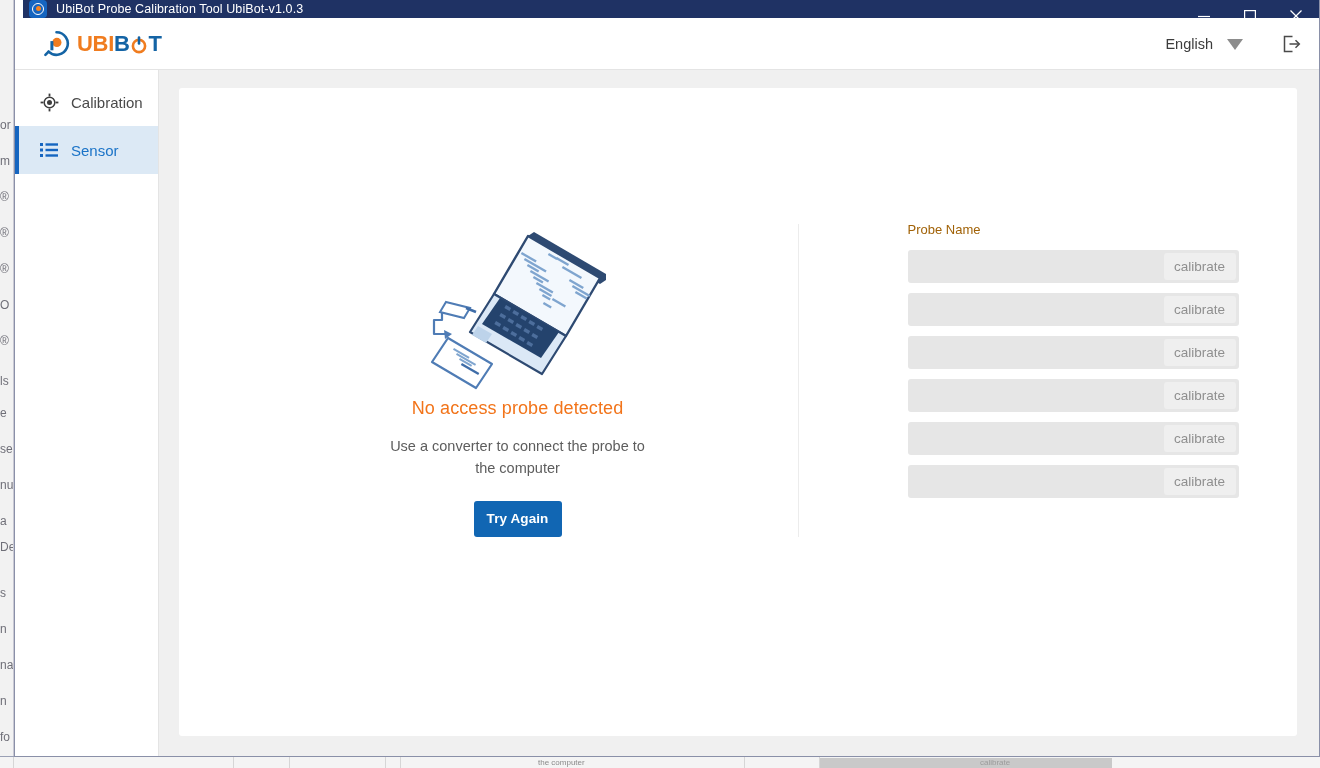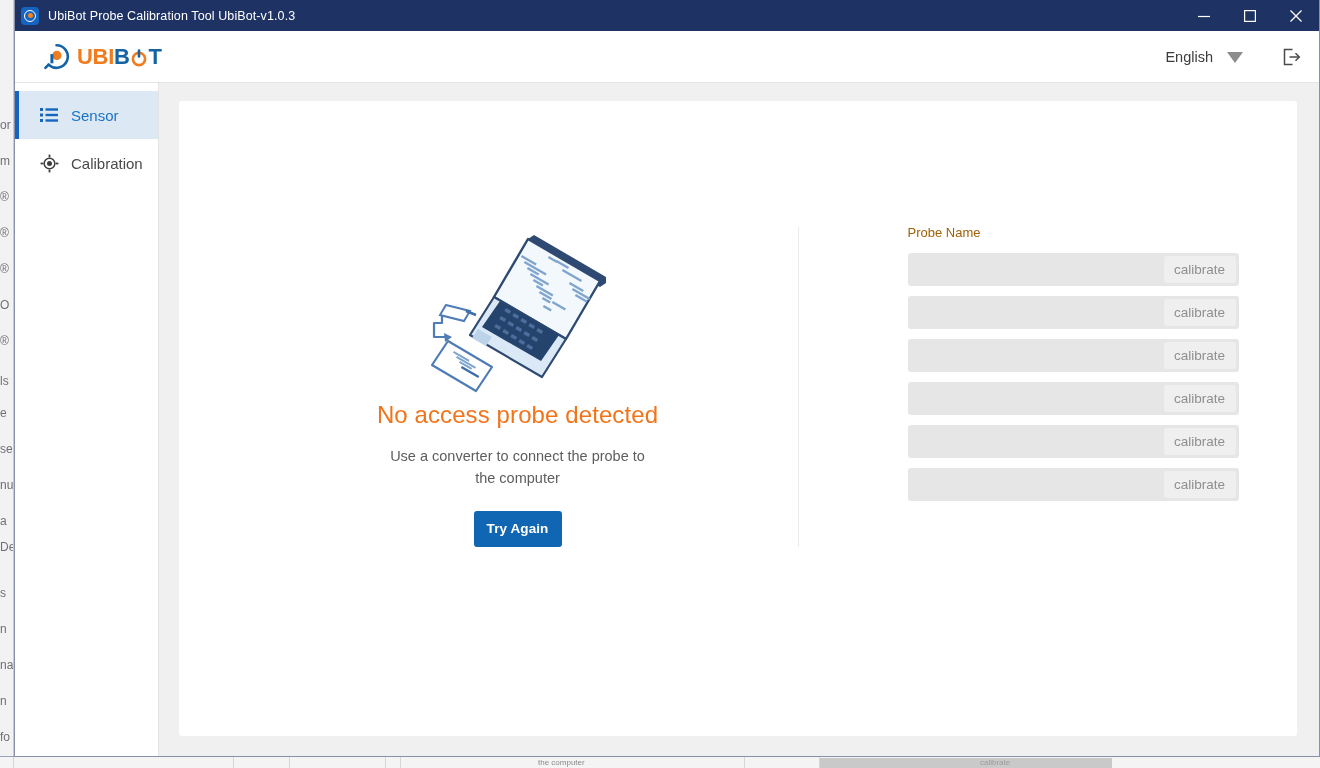--- a/index.html
+++ b/index.html
@@ -80,27 +80,28 @@
     background: #ffffff;
     border: 1px solid #8a90a8;
     border-top: none;
     display: flex;
     flex-direction: column;
     overflow: hidden;
   }
 
   
   #titlebar {
-    height: 31px;
+    height: 18px;
     background: #1f3264;
     display: flex;
     align-items: center;
     flex: none;
     color: #ffffff;
     position: relative;
+    margin-left: 8px;
   }
   #title-app-icon {
     width: 18px; height: 18px;
     margin-left: 6px;
     background: #1565c0;
     border-radius: 4px;
     position: relative;
     flex: none;
   }
   #title-app-icon .ring {
@@ -291,21 +292,21 @@
     flex-direction: column;
     align-items: center;
     padding-top: 6px;
   }
   #illustration {
     width: 200px; height: 170px;
     display: block;
   }
   #empty-title {
     margin-top: 6px;
-    font-size: 24px;
+    font-size: 18px;
     color: #f2741a;
     letter-spacing: 0.1px;
   }
   #empty-desc {
     margin-top: 16px;
     font-size: 14.5px;
     color: #5d5d5d;
     line-height: 22px;
     text-align: center;
     width: 260px;
@@ -483,46 +484,46 @@
             <polyline points="15.5,7.3 19.3,11 15.5,14.7" fill="none" stroke="#4a4a4a" stroke-width="1.5"></polyline>
           </svg>
         </div>
       </div>
     </div>
 
     <div id="body-row">
 
       <div id="sidebar">
 
+        <div class="nav-item">
+          <span class="nav-icon">
+            <svg width="19" height="19" viewBox="0 0 19 19">
+              <circle cx="9.5" cy="9.5" r="5.3" fill="none" stroke="#3d3d3d" stroke-width="1.5"></circle>
+              <circle cx="9.5" cy="9.5" r="2.5" fill="#3d3d3d"></circle>
+              <line x1="9.5" y1="0.6" x2="9.5" y2="3.4" stroke="#3d3d3d" stroke-width="1.8"></line>
+              <line x1="9.5" y1="15.6" x2="9.5" y2="18.4" stroke="#3d3d3d" stroke-width="1.8"></line>
+              <line x1="0.6" y1="9.5" x2="3.4" y2="9.5" stroke="#3d3d3d" stroke-width="1.8"></line>
+              <line x1="15.6" y1="9.5" x2="18.4" y2="9.5" stroke="#3d3d3d" stroke-width="1.8"></line>
+            </svg>
+          </span>
+          <span class="nav-label">Calibration</span>
+        </div>
+
         <div class="nav-item active">
           <span class="nav-icon">
             <svg width="18" height="16" viewBox="0 0 18 16">
               <rect x="0" y="1" width="3" height="3" fill="#1565c0"></rect>
               <rect x="0" y="6.5" width="3" height="3" fill="#1565c0"></rect>
               <rect x="0" y="12" width="3" height="3" fill="#1565c0"></rect>
               <rect x="5.5" y="1.3" width="12.5" height="2.4" fill="#1565c0"></rect>
               <rect x="5.5" y="6.8" width="12.5" height="2.4" fill="#1565c0"></rect>
               <rect x="5.5" y="12.3" width="12.5" height="2.4" fill="#1565c0"></rect>
             </svg>
           </span>
           <span class="nav-label">Sensor</span>
-        </div>
-
-        <div class="nav-item">
-          <span class="nav-icon">
-            <svg width="19" height="19" viewBox="0 0 19 19">
-              <circle cx="9.5" cy="9.5" r="5.3" fill="none" stroke="#3d3d3d" stroke-width="1.5"></circle>
-              <circle cx="9.5" cy="9.5" r="2.5" fill="#3d3d3d"></circle>
-              <line x1="9.5" y1="0.6" x2="9.5" y2="3.4" stroke="#3d3d3d" stroke-width="1.8"></line>
-              <line x1="9.5" y1="15.6" x2="9.5" y2="18.4" stroke="#3d3d3d" stroke-width="1.8"></line>
-              <line x1="0.6" y1="9.5" x2="3.4" y2="9.5" stroke="#3d3d3d" stroke-width="1.8"></line>
-              <line x1="15.6" y1="9.5" x2="18.4" y2="9.5" stroke="#3d3d3d" stroke-width="1.8"></line>
-            </svg>
-          </span>
-          <span class="nav-label">Calibration</span>
         </div>
       </div>
 
       <div id="content">
         <div id="panel-card">
           <div id="panel-inner">
 
             <div id="empty-state">
 
               <svg id="illustration" viewBox="0 0 200 170">

